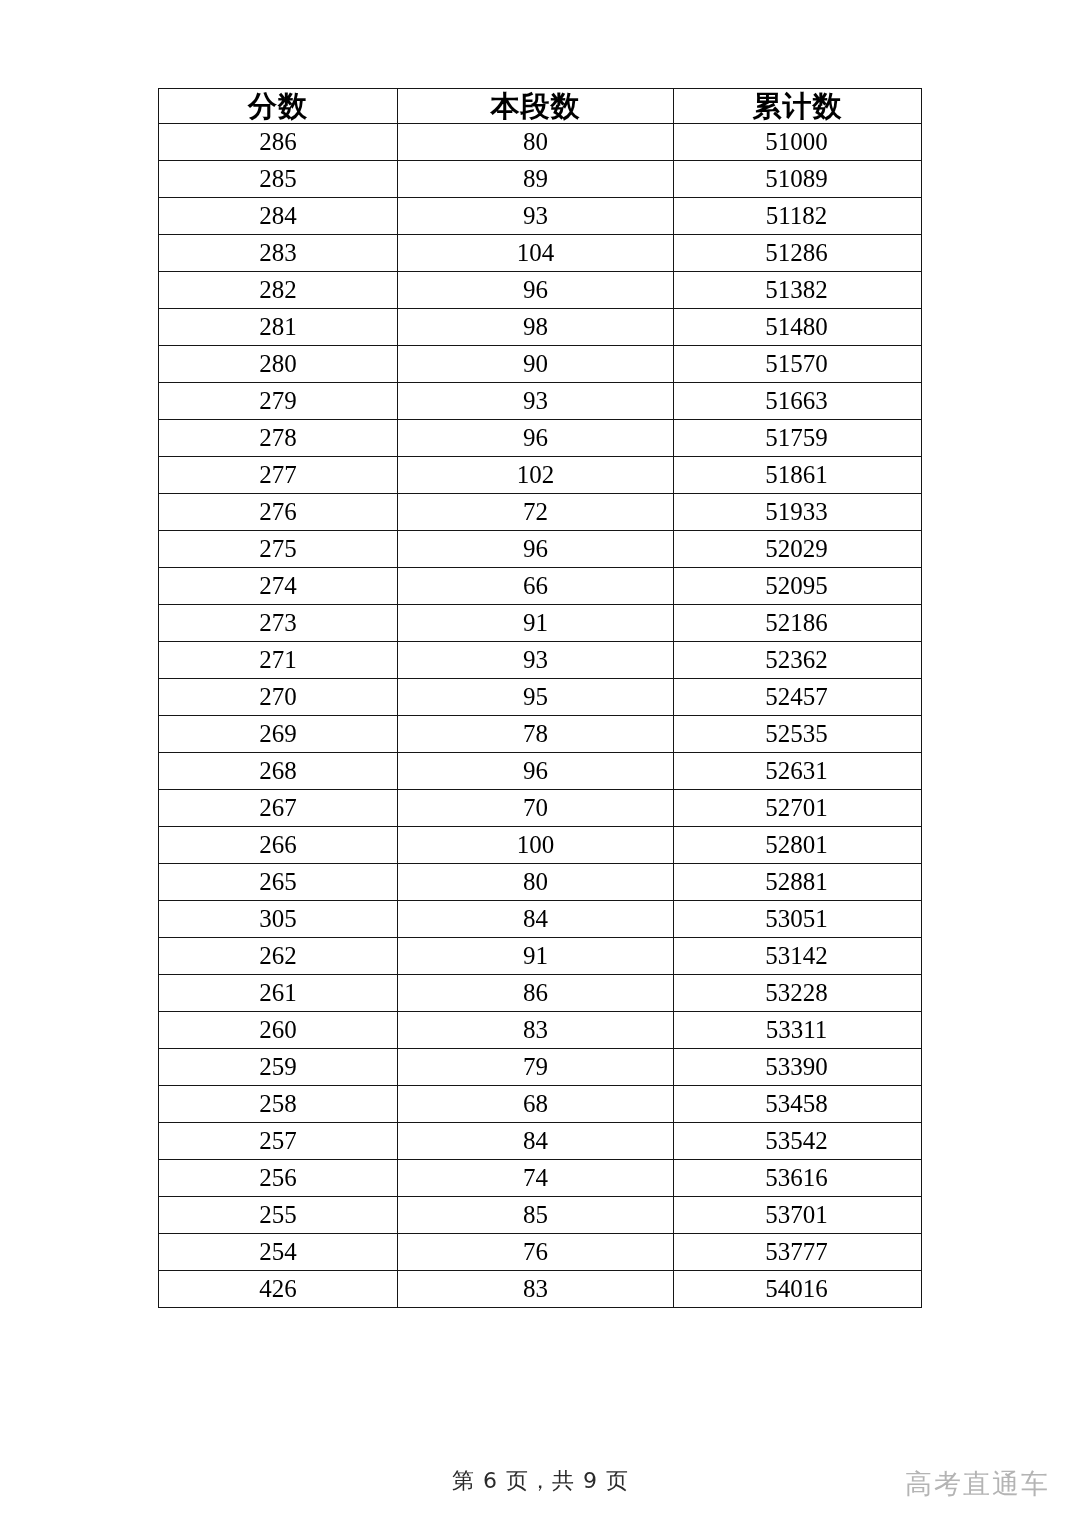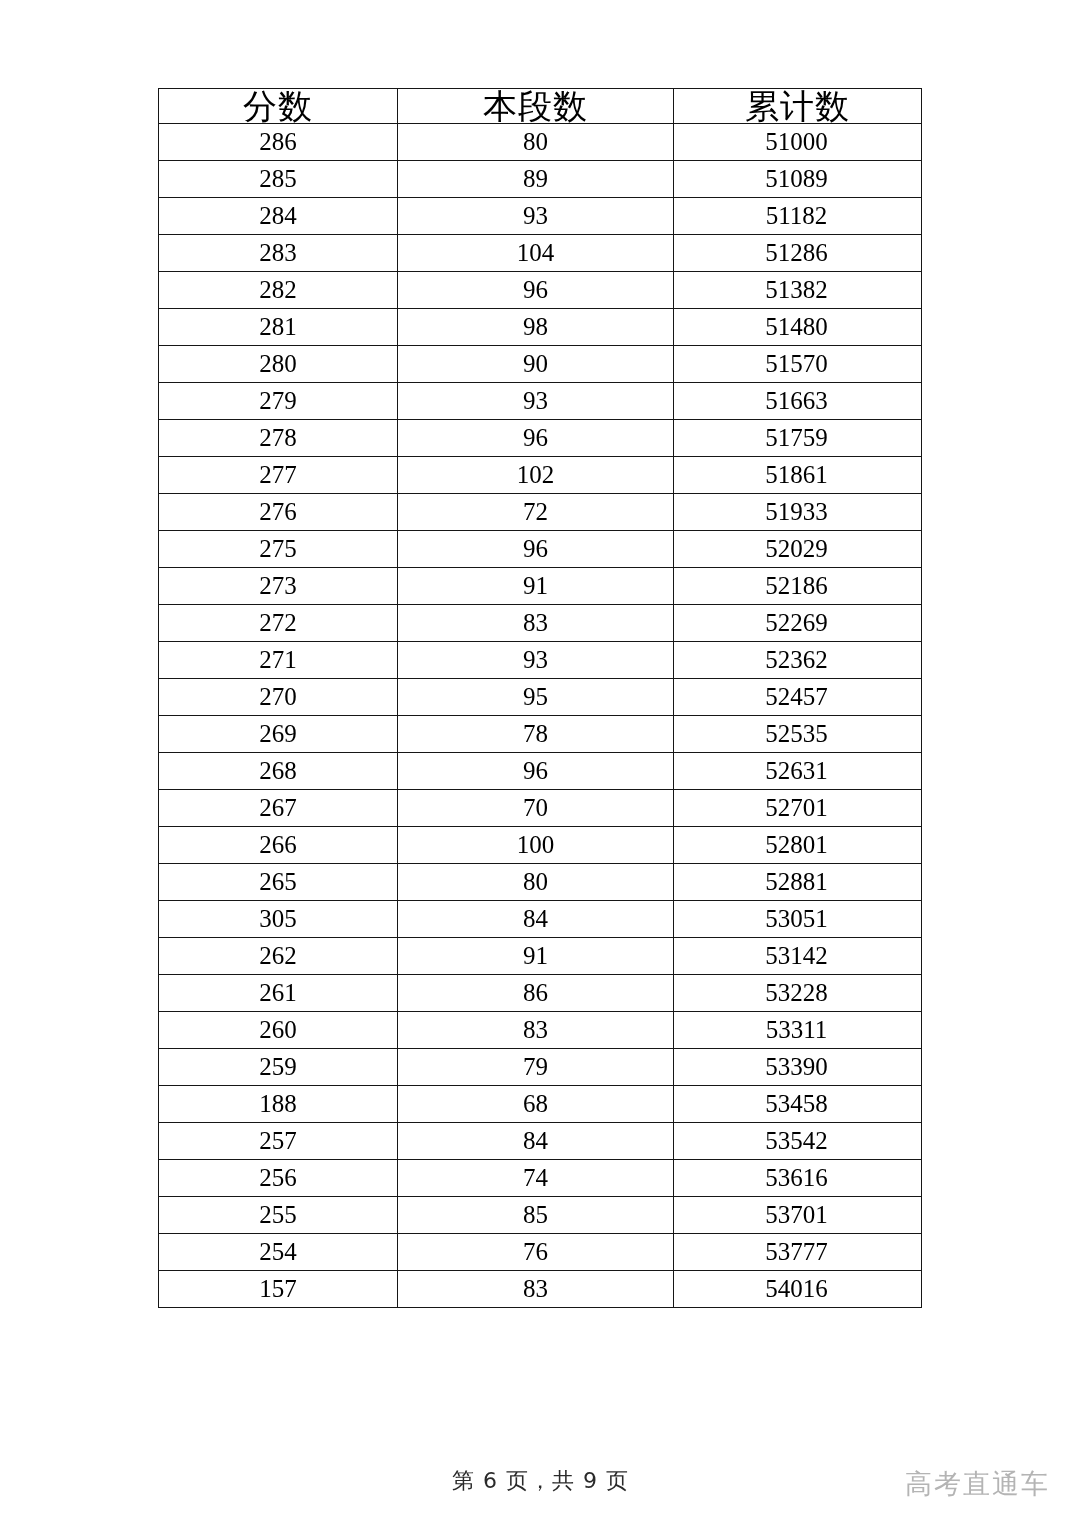--- a/index.html
+++ b/index.html
@@ -46,22 +46,22 @@
     margin: 0;
     text-align: center;
     vertical-align: middle;
     font-weight: normal;
     background: #ffffff;
   }
 
   .score-table thead th {
     height: 34px;
     line-height: 34px;
-    font-size: 34px;
-    font-weight: normal;
+    font-size: 29px;
+    font-weight: bold;
     font-family: "DejaVu Sans", "Liberation Sans", sans-serif;
     letter-spacing: 1px;
     margin-left: 44px;
   }
 
   .score-table tbody td {
     height: 36px;
     line-height: 36px;
     font-size: 25px;
     font-family: "Liberation Serif", "DejaVu Serif", serif;
@@ -174,30 +174,30 @@
           <td class="score">276</td>
           <td class="count">72</td>
           <td class="cum">51933</td>
         </tr>
         <tr>
           <td class="score">275</td>
           <td class="count">96</td>
           <td class="cum">52029</td>
         </tr>
         <tr>
+          <td class="score">274</td>
+          <td class="count">66</td>
+          <td class="cum">52095</td>
+        </tr>
+        <tr>
           <td class="score">273</td>
           <td class="count">91</td>
           <td class="cum">52186</td>
         </tr>
         <tr>
-          <td class="score">272</td>
-          <td class="count">83</td>
-          <td class="cum">52269</td>
-        </tr>
-        <tr>
           <td class="score">271</td>
           <td class="count">93</td>
           <td class="cum">52362</td>
         </tr>
         <tr>
           <td class="score">270</td>
           <td class="count">95</td>
           <td class="cum">52457</td>
         </tr>
         <tr>
@@ -244,21 +244,21 @@
           <td class="score">260</td>
           <td class="count">83</td>
           <td class="cum">53311</td>
         </tr>
         <tr>
           <td class="score">259</td>
           <td class="count">79</td>
           <td class="cum">53390</td>
         </tr>
         <tr>
-          <td class="score">188</td>
+          <td class="score">258</td>
           <td class="count">68</td>
           <td class="cum">53458</td>
         </tr>
         <tr>
           <td class="score">257</td>
           <td class="count">84</td>
           <td class="cum">53542</td>
         </tr>
         <tr>
           <td class="score">256</td>
@@ -269,21 +269,21 @@
           <td class="score">255</td>
           <td class="count">85</td>
           <td class="cum">53701</td>
         </tr>
         <tr>
           <td class="score">254</td>
           <td class="count">76</td>
           <td class="cum">53777</td>
         </tr>
         <tr>
-          <td class="score">157</td>
+          <td class="score">426</td>
           <td class="count">83</td>
           <td class="cum">54016</td>
         </tr>
       </tbody>
   </table>
 
   <div class="footer">
     <div class="page-indicator">第 6 页，共 9 页</div>
     <div class="watermark">高考直通车</div>
   </div>

